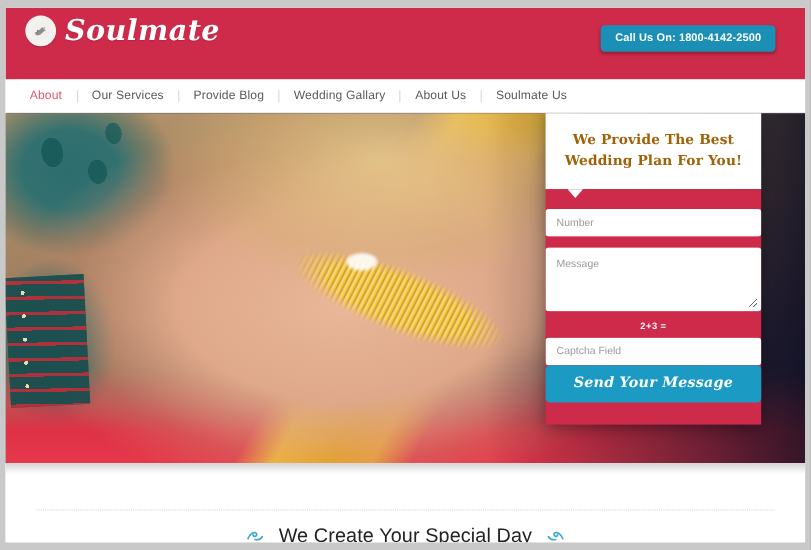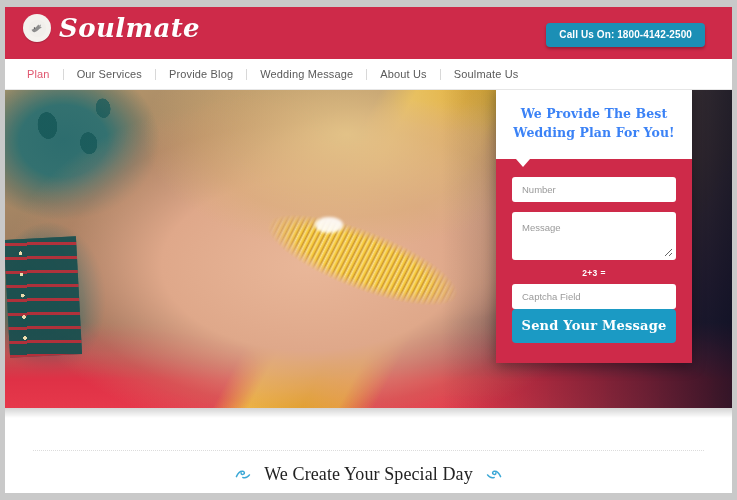--- a/index.html
+++ b/index.html
@@ -19,21 +19,21 @@
     top: 7px;
     width: 727px;
     height: 486px;
     background: #ffffff;
     overflow: hidden;
   }
 
   
   #topbar {
     position: relative;
-    height: 52px;
+    height: 65px;
     background: #ce2a49;
     overflow: visible;
   }
 
   #logo-wrap {
     position: absolute;
     left: 18px;
     top: 7px;
     display: flex;
     align-items: center;
@@ -213,27 +213,27 @@
   #form-head {
     background: #ffffff;
     padding: 18px 14px 16px;
     text-align: center;
     position: relative;
   }
   #form-head-text {
     font-family: "DejaVu Serif", serif;
     font-size: 12.5px;
     font-weight: bold;
-    color: #3b82f6;
+    color: #a16207;
     line-height: 1.55;
     letter-spacing: .1px;
   }
   #form-body {
     background: #ce2a49;
-    padding: 18px 16px 20px;
+    padding: 18px 0 20px;
     position: relative;
   }
   #form-pointer {
     position: absolute;
     left: 20px;
     top: 0;
     width: 0;
     height: 0;
     border-left: 7px solid transparent;
     border-right: 7px solid transparent;
@@ -247,21 +247,21 @@
     font-family: "Liberation Sans", sans-serif;
     font-size: 9.5px;
     color: #8c8c8c;
     padding: 6px 7px;
     outline: none;
     display: block;
   }
   .field::placeholder { color: #9a9a9a; }
   #field-number { height: 25px; margin-bottom: 10px; }
   #field-message {
-    height: 48px;
+    height: 58px;
     margin-bottom: 8px;
     resize: vertical;
     line-height: 1.4;
   }
   #captcha-label {
     text-align: center;
     color: #ffffff;
     font-size: 8.5px;
     font-weight: bold;
     letter-spacing: .4px;
@@ -274,20 +274,21 @@
     background: #1b9ac4;
     color: #ffffff;
     border: none;
     border-radius: 4px;
     padding: 9px 0 10px;
     font-family: "DejaVu Serif", serif;
     font-size: 13px;
     font-weight: bold;
     letter-spacing: .2px;
     cursor: pointer;
+    font-style: italic;
   }
 
   
   #below-hero {
     position: relative;
     height: 137px;
     background: #ffffff;
   }
   #hero-shadow {
     position: absolute;
@@ -302,21 +303,21 @@
     top: 42px;
     height: 48px;
     border-top: 1px dotted #dcdcdc;
     border-bottom: 1px dotted #dcdcdc;
     display: flex;
     align-items: center;
     justify-content: center;
     gap: 12px;
   }
   #tagline-text {
-    font-family: Liberation Serif, serif;
+    font-family: Liberation Sans, sans-serif;
     font-size: 18px;
     color: #222222;
     letter-spacing: .1px;
   }
   .flourish { flex: 0 0 auto; line-height: 0; }
 
   
   #formget-badge {
     position: absolute;
     right: 0;
@@ -346,27 +347,27 @@
           <circle cx="8.1" cy="11.4" r=".85" fill="#3d3d3d"></circle>
         </svg>
       </span>
       <span id="logo-text">Soulmate</span>
     </div>
 
     <button id="call-btn">Call Us On: 1800-4142-2500</button>
   </div>
 
   <nav id="navbar">
-    <span class="nav-item active">Plan</span>
+    <span class="nav-item active">About</span>
     <span class="nav-sep"></span>
     <span class="nav-item">Our Services</span>
     <span class="nav-sep"></span>
     <span class="nav-item">Provide Blog</span>
     <span class="nav-sep"></span>
-    <span class="nav-item">Wedding Message</span>
+    <span class="nav-item">Wedding Gallary</span>
     <span class="nav-sep"></span>
     <span class="nav-item">About Us</span>
     <span class="nav-sep"></span>
     <span class="nav-item">Soulmate Us</span>
   </nav>
 
   <div id="hero">
     <div id="hero-photo"></div>
     <div id="hero-paisley"></div>
     <div id="hero-cuff"></div>

